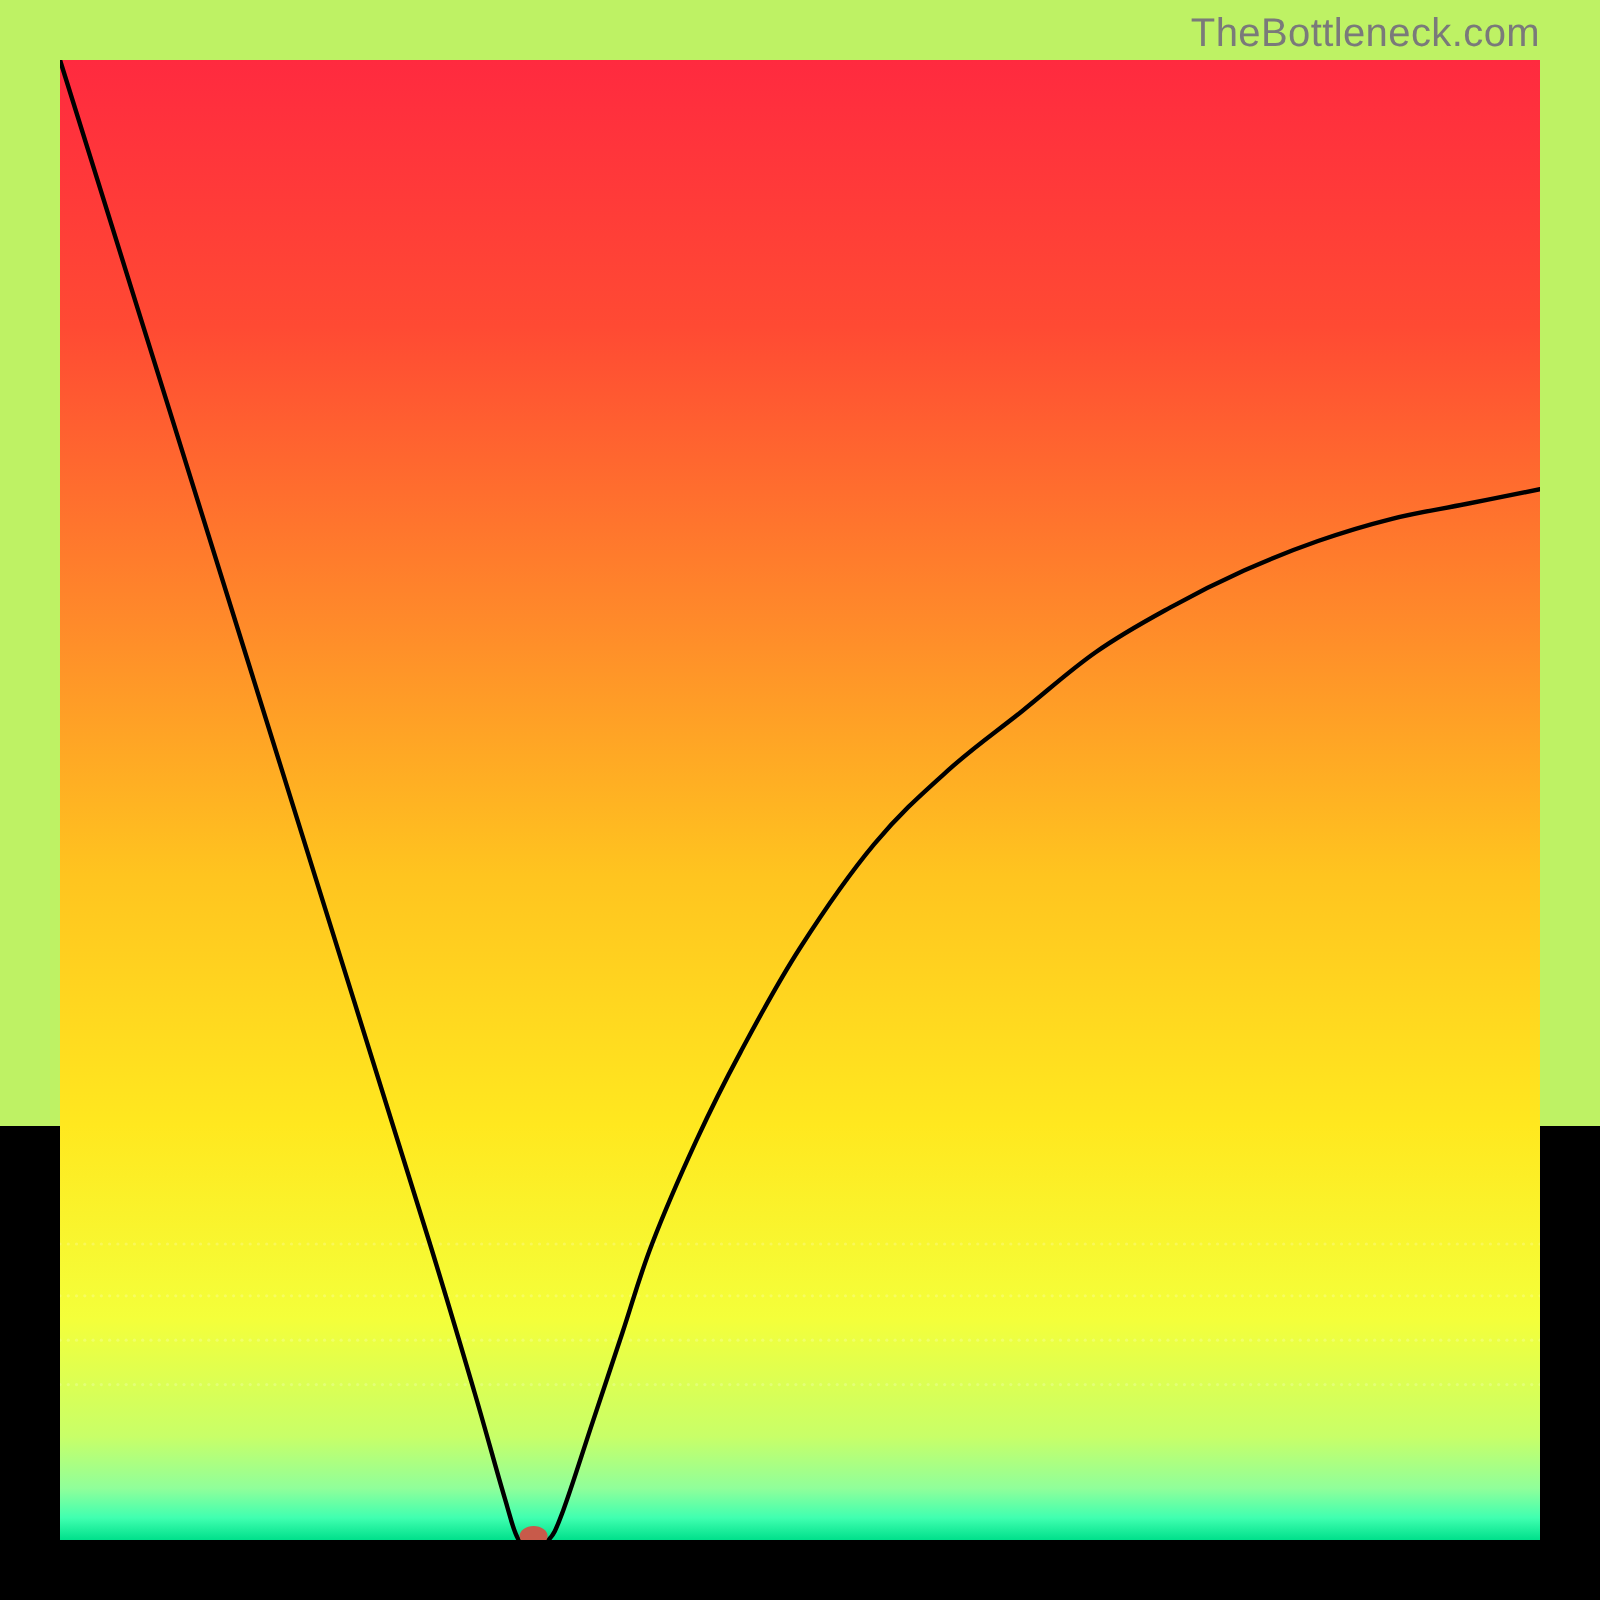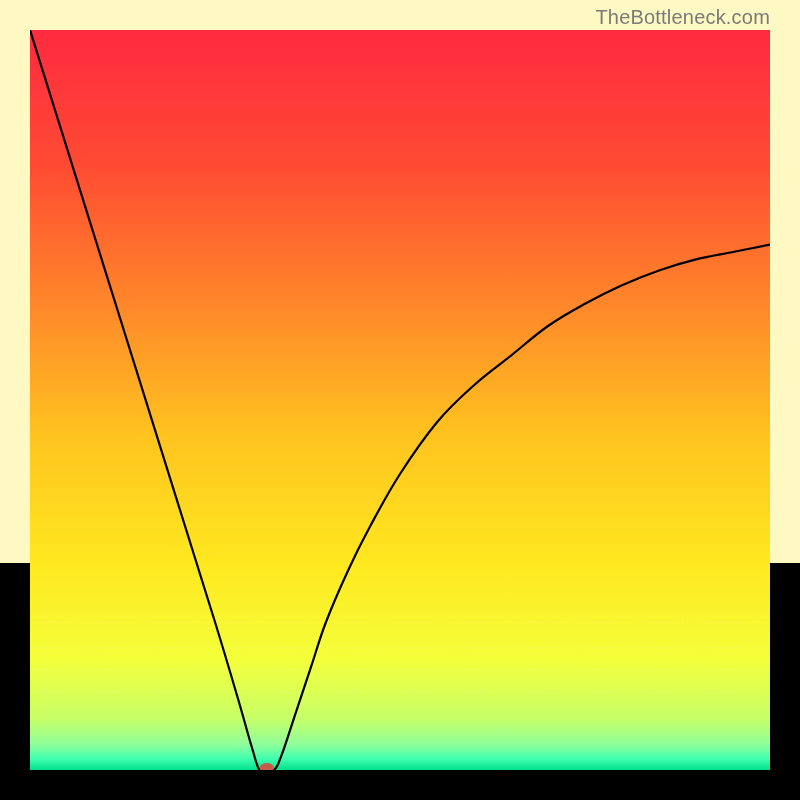--- a/index.html
+++ b/index.html
@@ -8,21 +8,21 @@
     width: 800px;
     height: 800px;
     overflow: hidden;
     background: #000;
     font-family: Arial, Helvetica, sans-serif;
   }
   .frame {
     position: relative;
     width: 800px;
     height: 563px;
-    background: #fef9c3;
+    background: #bef264;
   }
   .plot-area {
     position: absolute;
     left: 30px;
     top: 30px;
     width: 740px;
     height: 740px;
     overflow: hidden;
   }
   .plot-area svg {

